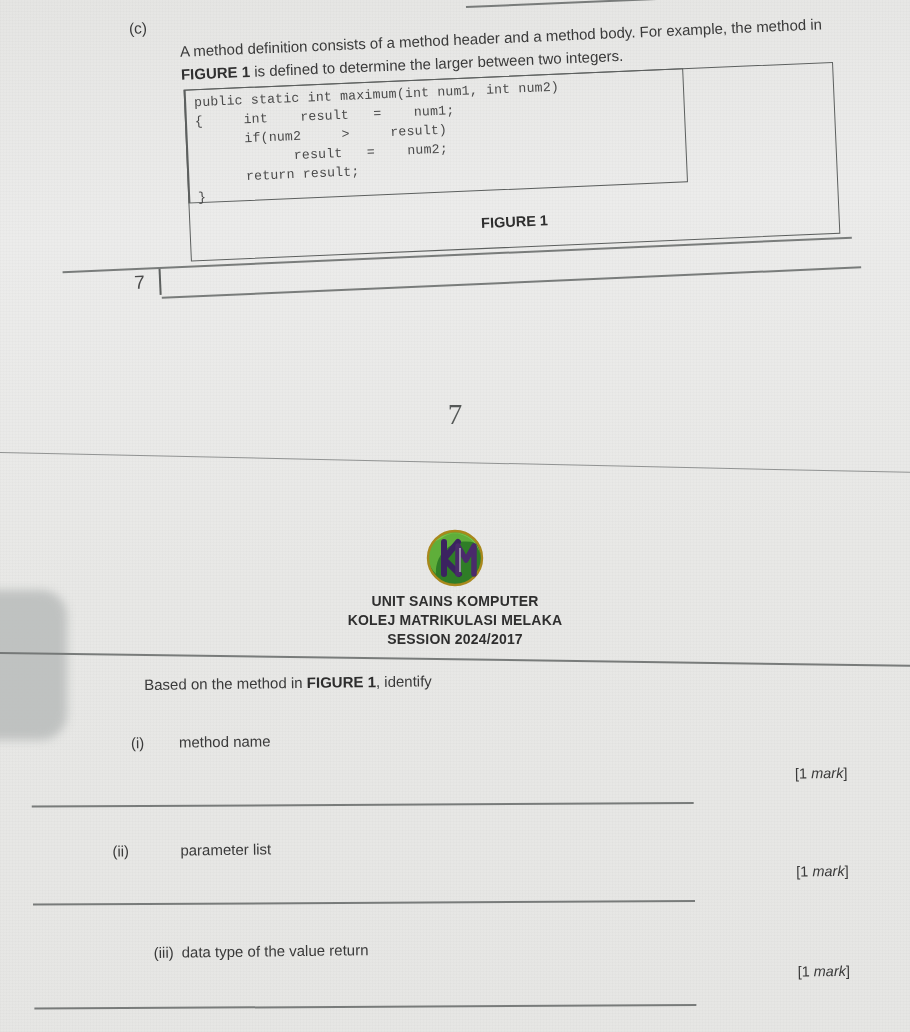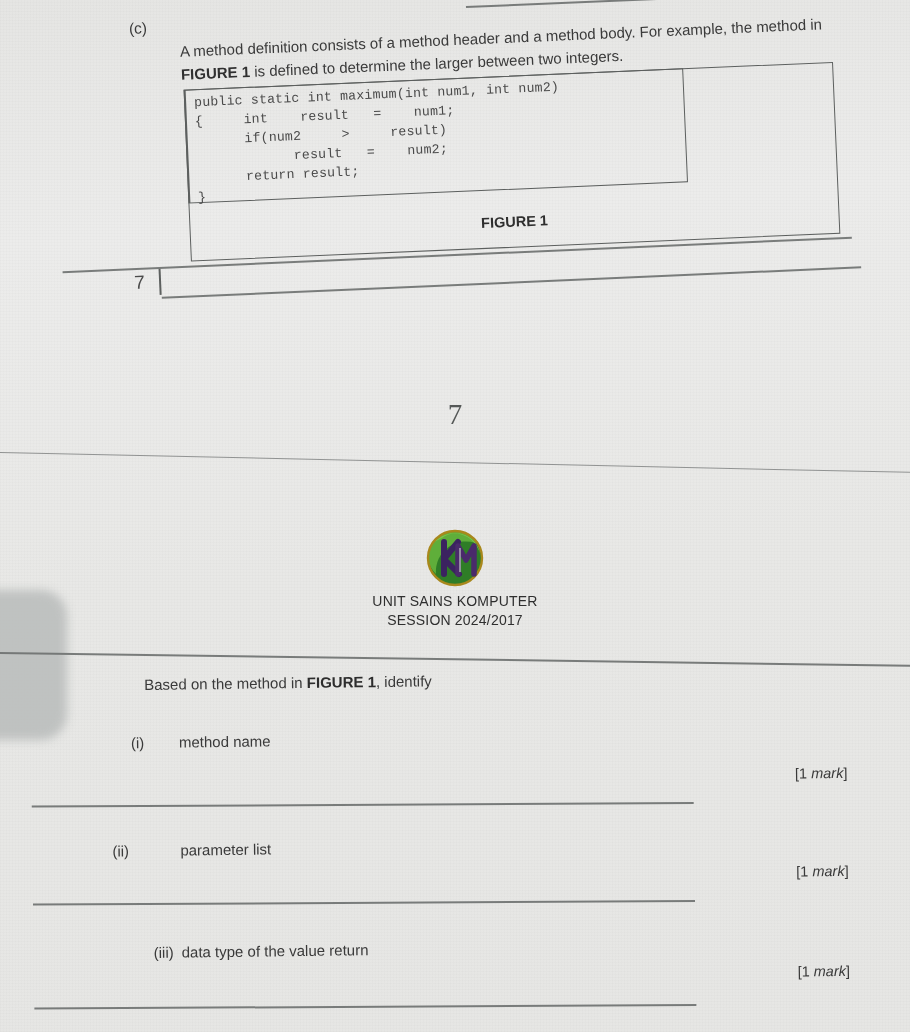--- a/index.html
+++ b/index.html
@@ -104,21 +104,21 @@
 
   
   #stamp{
     position:absolute;left:0;top:528px;width:910px;
     text-align:center;
   }
   #logo{
     width:66px;height:60px;margin:0 auto 4px auto;position:relative;
   }
   #stamp .line{
-    font-size:14px;font-weight:normal;color:#2f2f2f;line-height:19px;
+    font-size:14px;font-weight:bold;color:#2f2f2f;line-height:19px;
     letter-spacing:.2px;
   }
 
   
   #qblock{
     position:absolute;left:0;top:672px;width:910px;height:360px;
     transform:rotate(-0.75deg);transform-origin:50% 0%;
   }
   .qintro{position:absolute;left:144px;top:0px;font-size:15px;}
   .qintro b{font-weight:bold;color:#2d2d2d;}
@@ -168,20 +168,21 @@
         <ellipse cx="33" cy="30" rx="27" ry="27" fill="#2f7d27"></ellipse>
         <path d="M6 30 A27 27 0 0 1 56 16 A30 30 0 0 0 14 46 A27 27 0 0 1 6 30Z" fill="#5fae3a"></path>
         <path d="M12 14 A27 27 0 0 1 58 26 A24 24 0 0 0 20 10 Z" fill="#7cc24a"></path>
         <ellipse cx="33" cy="30" rx="27" ry="27" fill="none" stroke="#a8881c" stroke-width="2.4"></ellipse>
         <path d="M22 14 L22 46 M22 31 L36 14 M22 31 L37 46" stroke="#3b2360" stroke-width="6" fill="none" stroke-linecap="round"></path>
         <path d="M36 46 L36 18 L44 32 L52 18 L52 46" stroke="#4a2a6b" stroke-width="5.5" fill="none" stroke-linejoin="round" stroke-linecap="round"></path>
         <path d="M38 20 L38 44" stroke="#cfd8cf" stroke-width="2" fill="none" opacity=".55"></path>
       </svg>
     </div>
     <div class="line">UNIT SAINS KOMPUTER</div>
+    <div class="line">KOLEJ MATRIKULASI MELAKA</div>
     <div class="line">SESSION 2024/2017</div>
   </div>
 
   <div class="rule" style="left:0;top:652px;width:912px;transform:rotate(0.8deg);"></div>
 
   <div id="qblock">
     <div class="qintro"><span>Based on the method in </span><b>FIGURE 1</b><span>, identify</span></div>
 
     <div class="qnum" style="left:130px;top:58px;">(i)</div>
     <div class="qtext" style="left:178px;top:58px;">method name</div>

